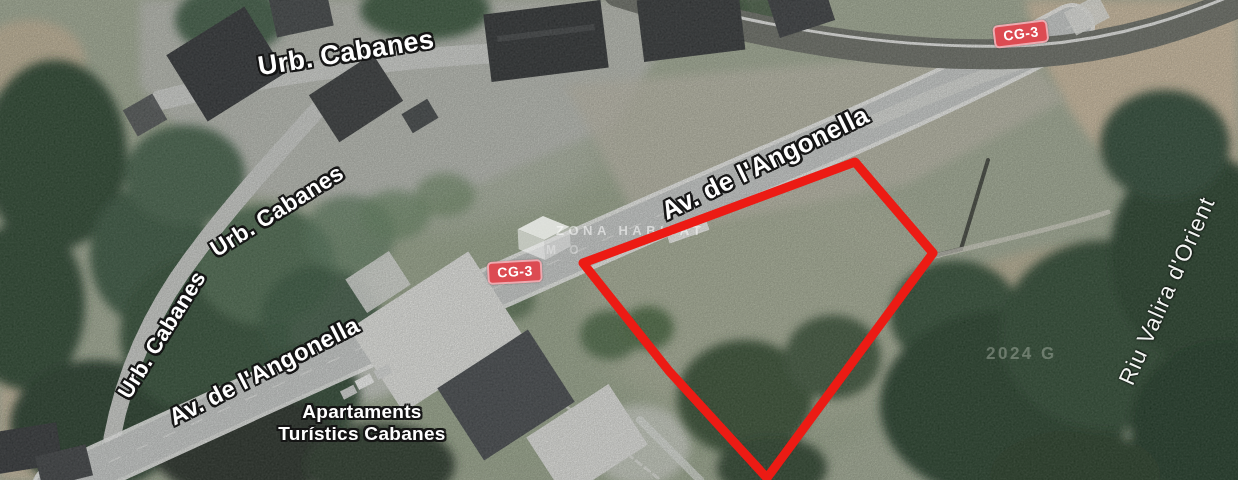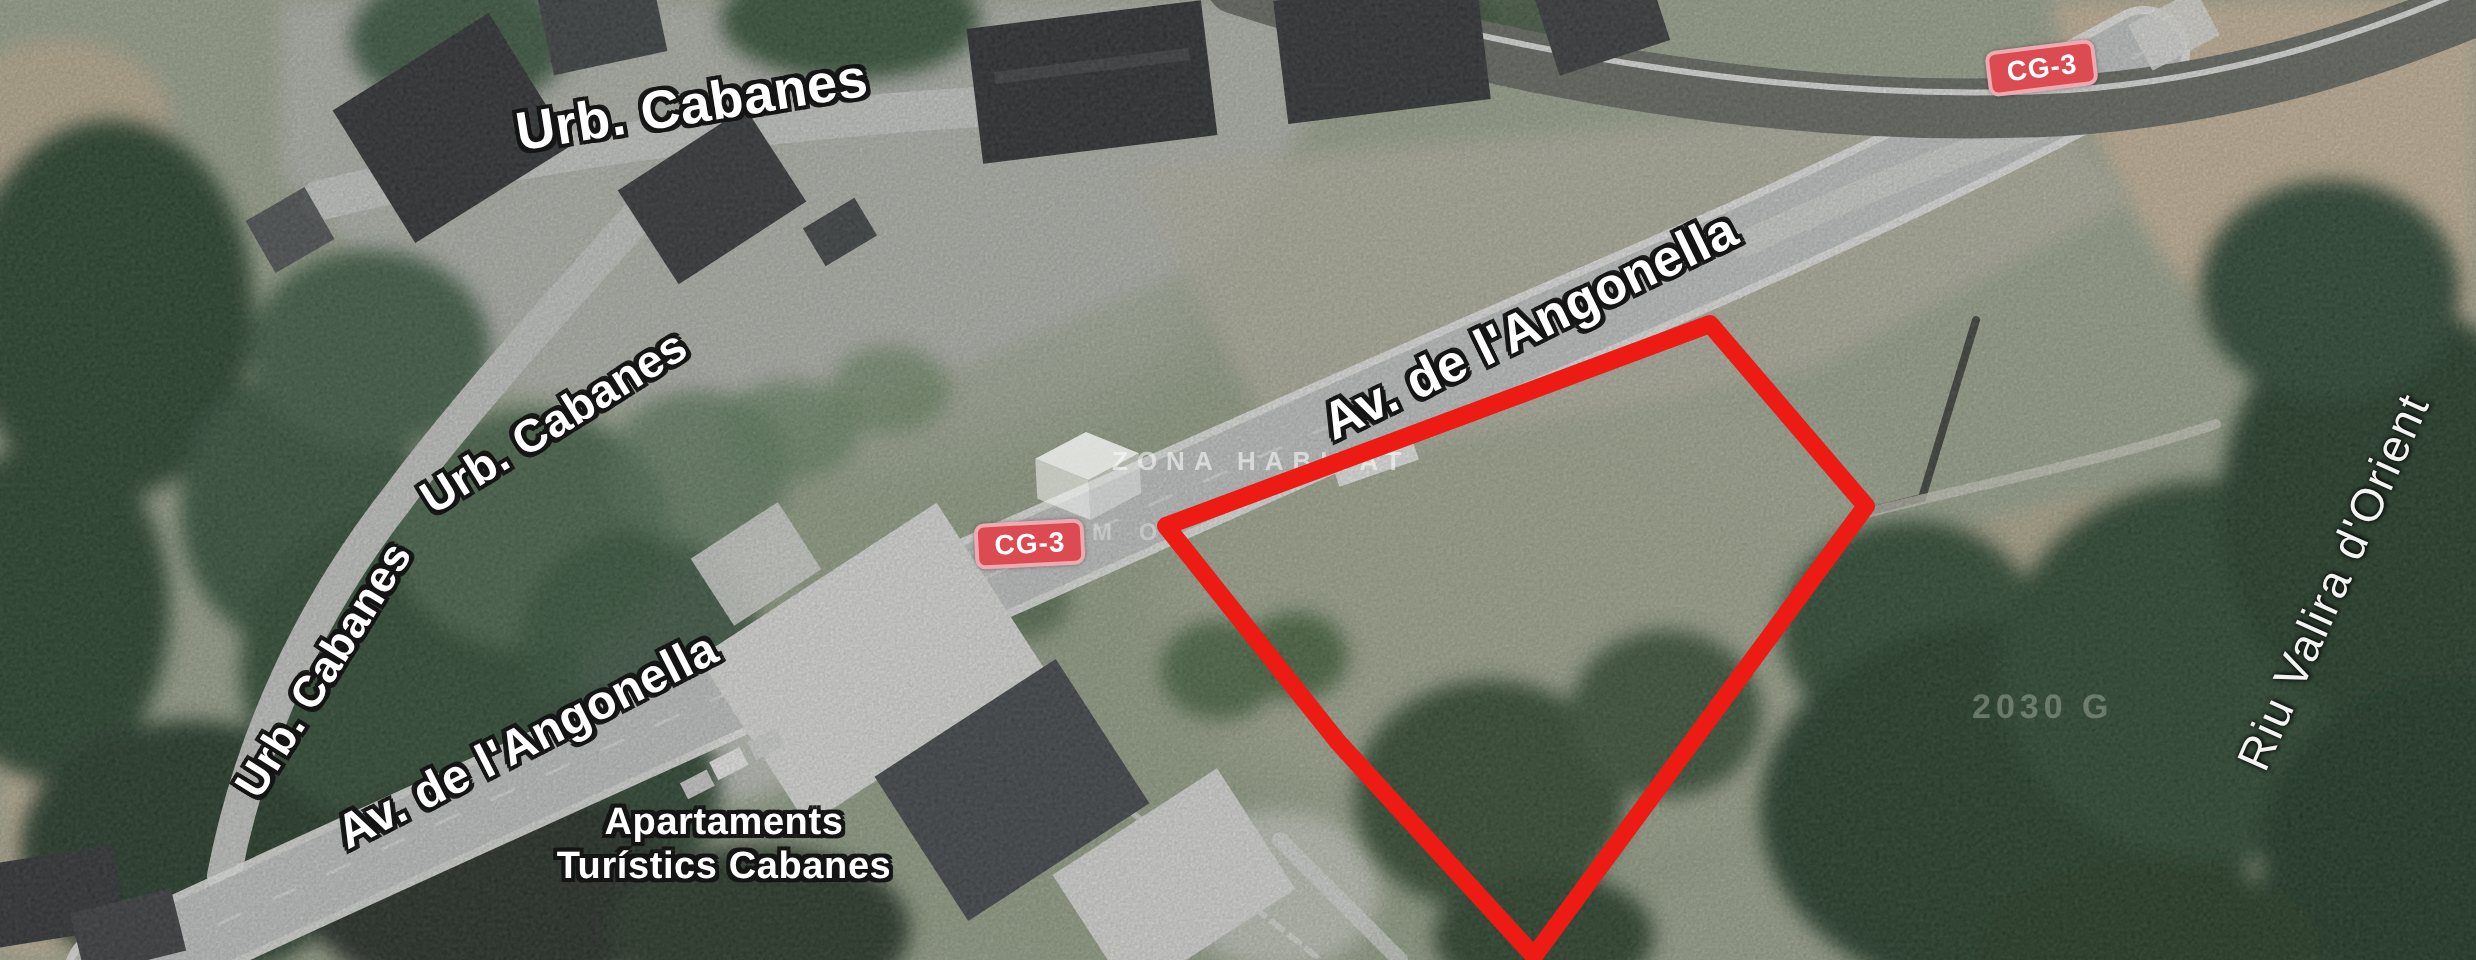--- a/index.html
+++ b/index.html
@@ -30,21 +30,21 @@
     position:absolute;display:inline-block;padding:1px 8px 2px;
     background:#dc4b52;border:2px solid #edaab0;border-radius:5px;
     color:#fff;font-weight:700;font-size:14px;letter-spacing:.5px;
     box-shadow:0 0 2px rgba(0,0,0,.35);
   }
   .wm-text1{
     position:absolute;left:556px;top:223px;font-size:13px;font-weight:700;
     letter-spacing:4.5px;color:rgba(255,255,255,.55);white-space:nowrap;
   }
   .wm-text2{
-    position:absolute;left:546px;top:259px;font-size:12px;font-weight:700;
+    position:absolute;left:546px;top:243px;font-size:12px;font-weight:700;
     letter-spacing:5px;color:rgba(255,255,255,.32);white-space:nowrap;
   }
   .wm-logo{position:absolute;left:514px;top:212px;opacity:.82;transform:rotate(-3deg);}
   .imagery-credit{
     position:absolute;left:986px;top:344px;font-size:17px;font-weight:700;
     letter-spacing:2.5px;color:rgba(235,238,228,.30);white-space:nowrap;
   }
 </style>
 </head>
 <body>
@@ -183,19 +183,19 @@
     <div>Apartaments</div>
     <div>Turístics Cabanes</div>
   </div>
 
   <div class="water-label" style="left:1167px;top:291px;font-size:23px;transform:translate(-50%,-50%) rotate(-66deg);">Riu Valira d'Orient</div>
 
   <div class="route-badge" style="left:1021px;top:34px;transform:translate(-50%,-50%) rotate(-7deg);">CG-3</div>
 
   <div class="route-badge" style="left:515px;top:272px;transform:translate(-50%,-50%) rotate(-3deg);">CG-3</div>
 
-  <div class="imagery-credit">2030 G</div>
+  <div class="imagery-credit">2024 G</div>
 
   <svg class="overlay" width="1238" height="480" viewBox="0 0 1238 480">
     <polygon points="583,263 855,162 933,253 767,478 669,371" fill="none" stroke="#ec1b14" stroke-width="9" stroke-linejoin="round" stroke-linecap="round"></polygon>
   </svg>
 
 </div>
 
 </body></html>

